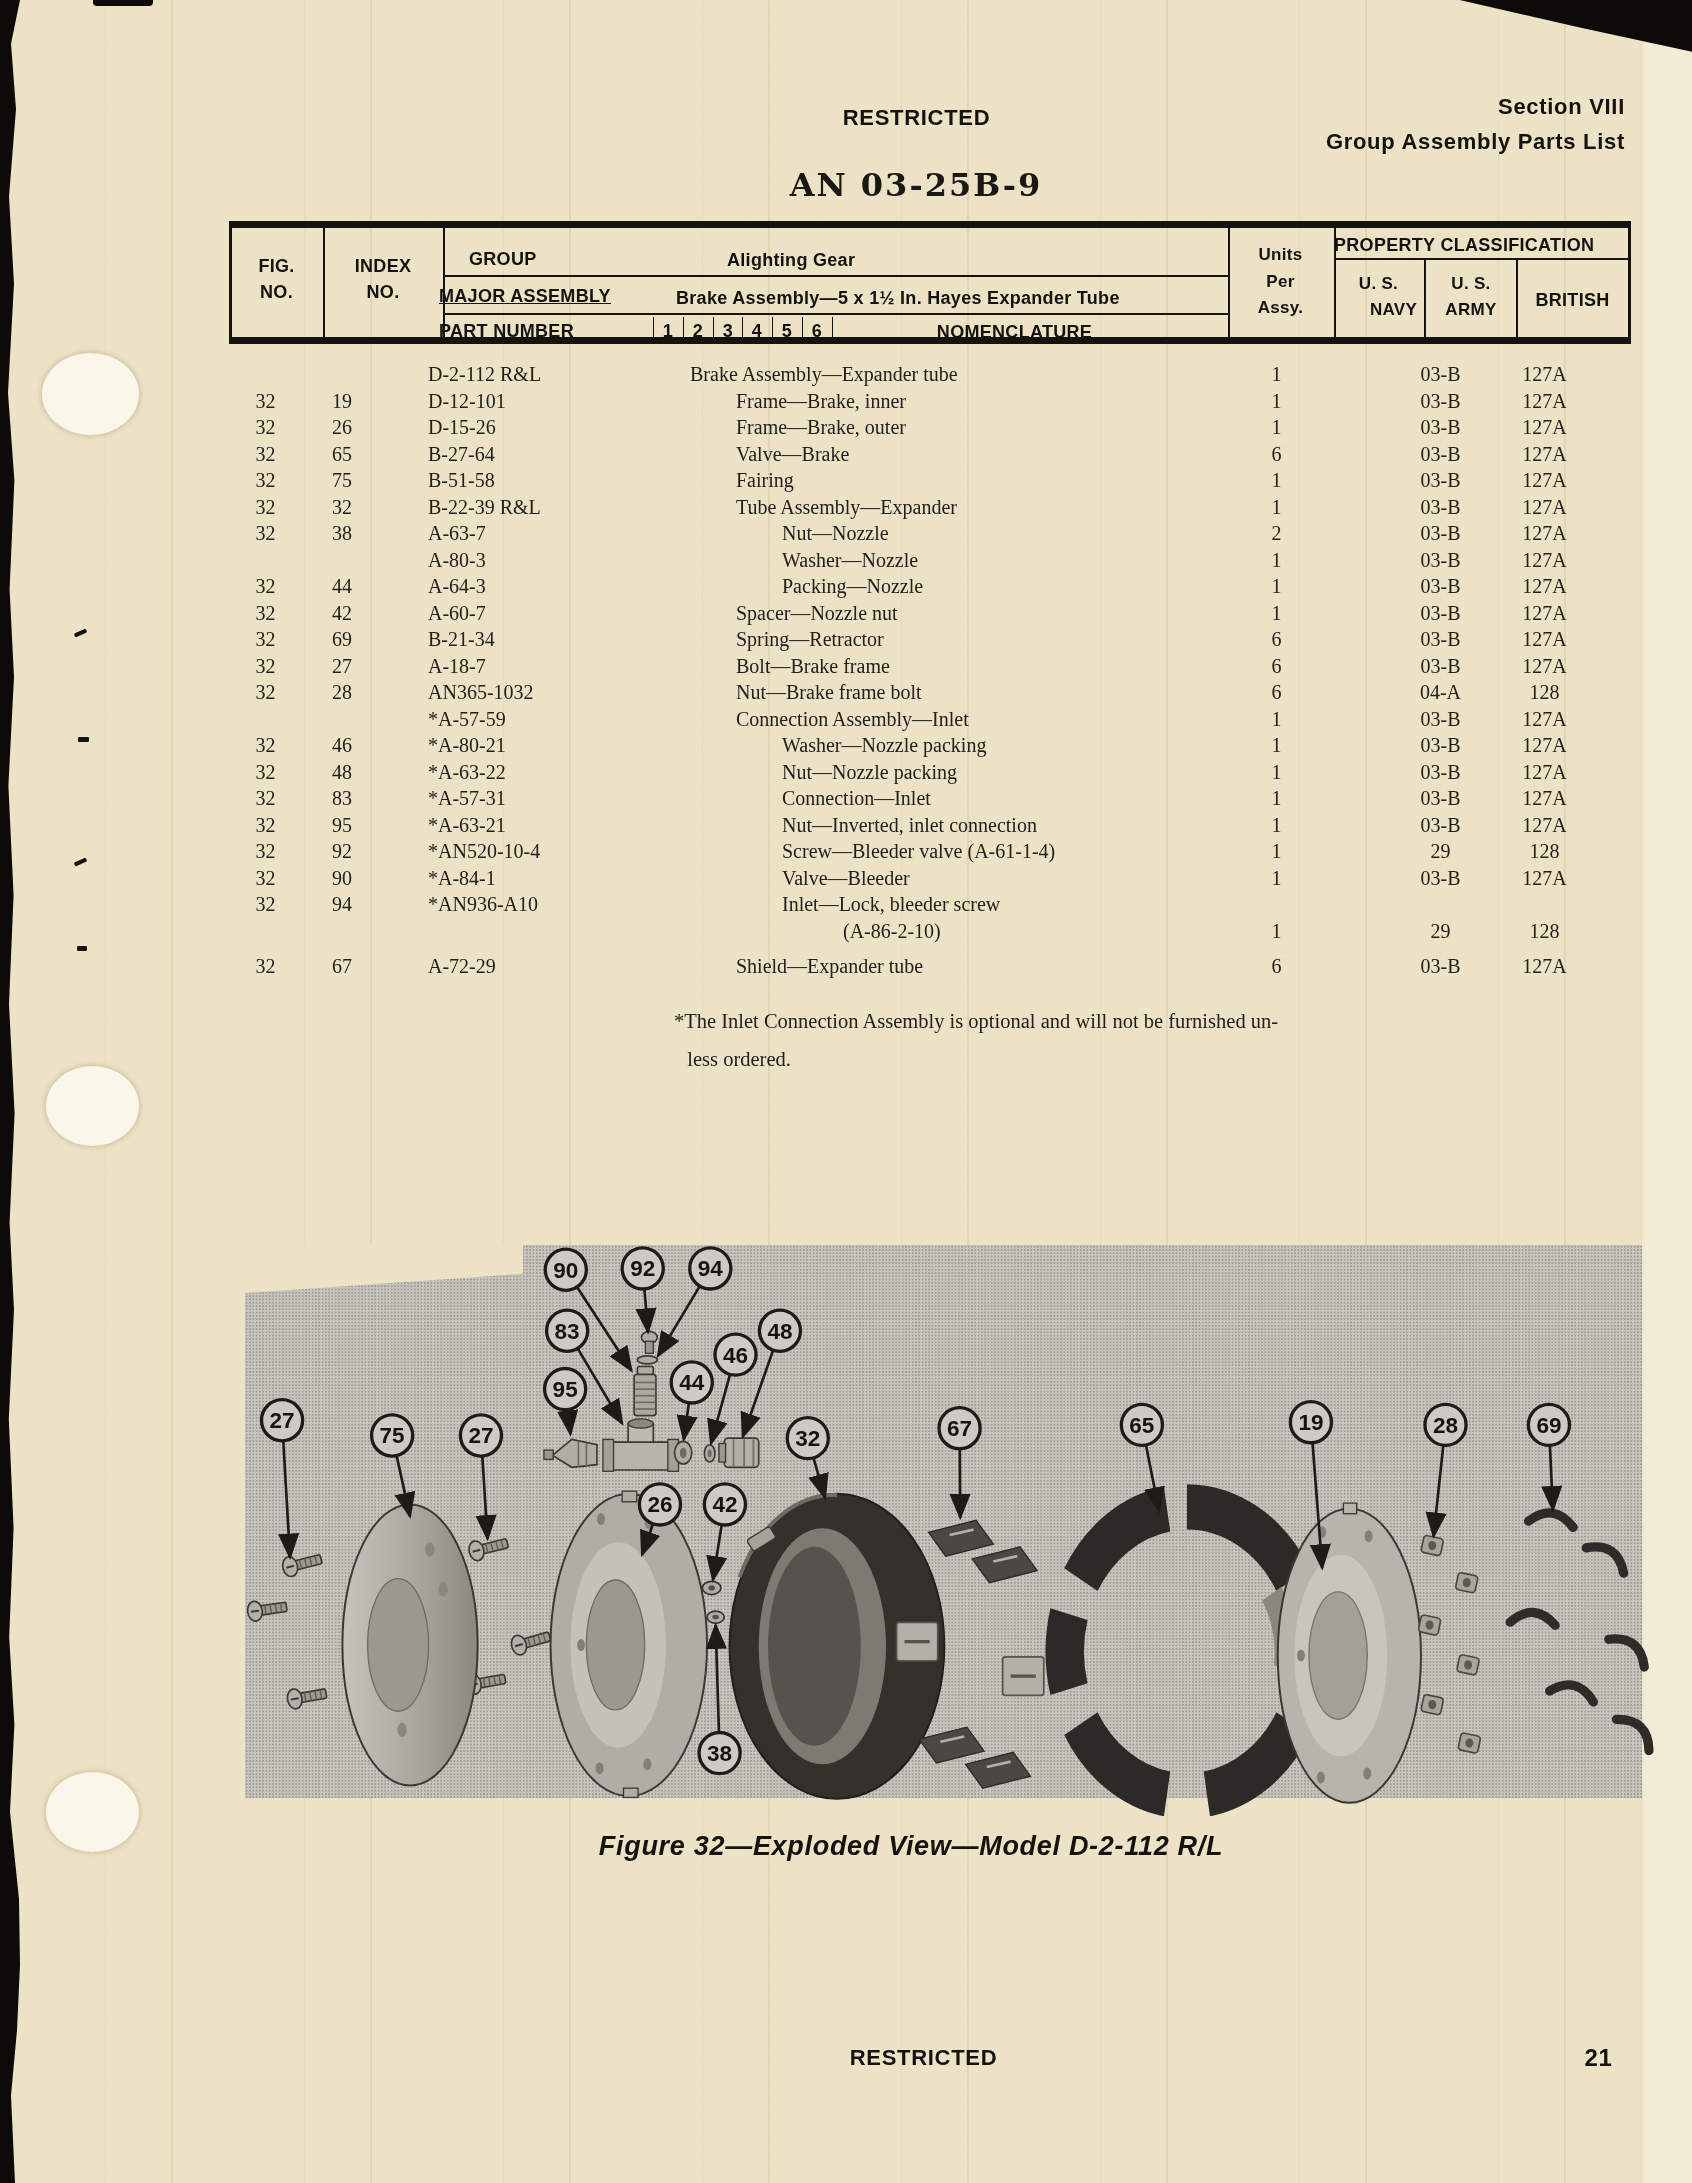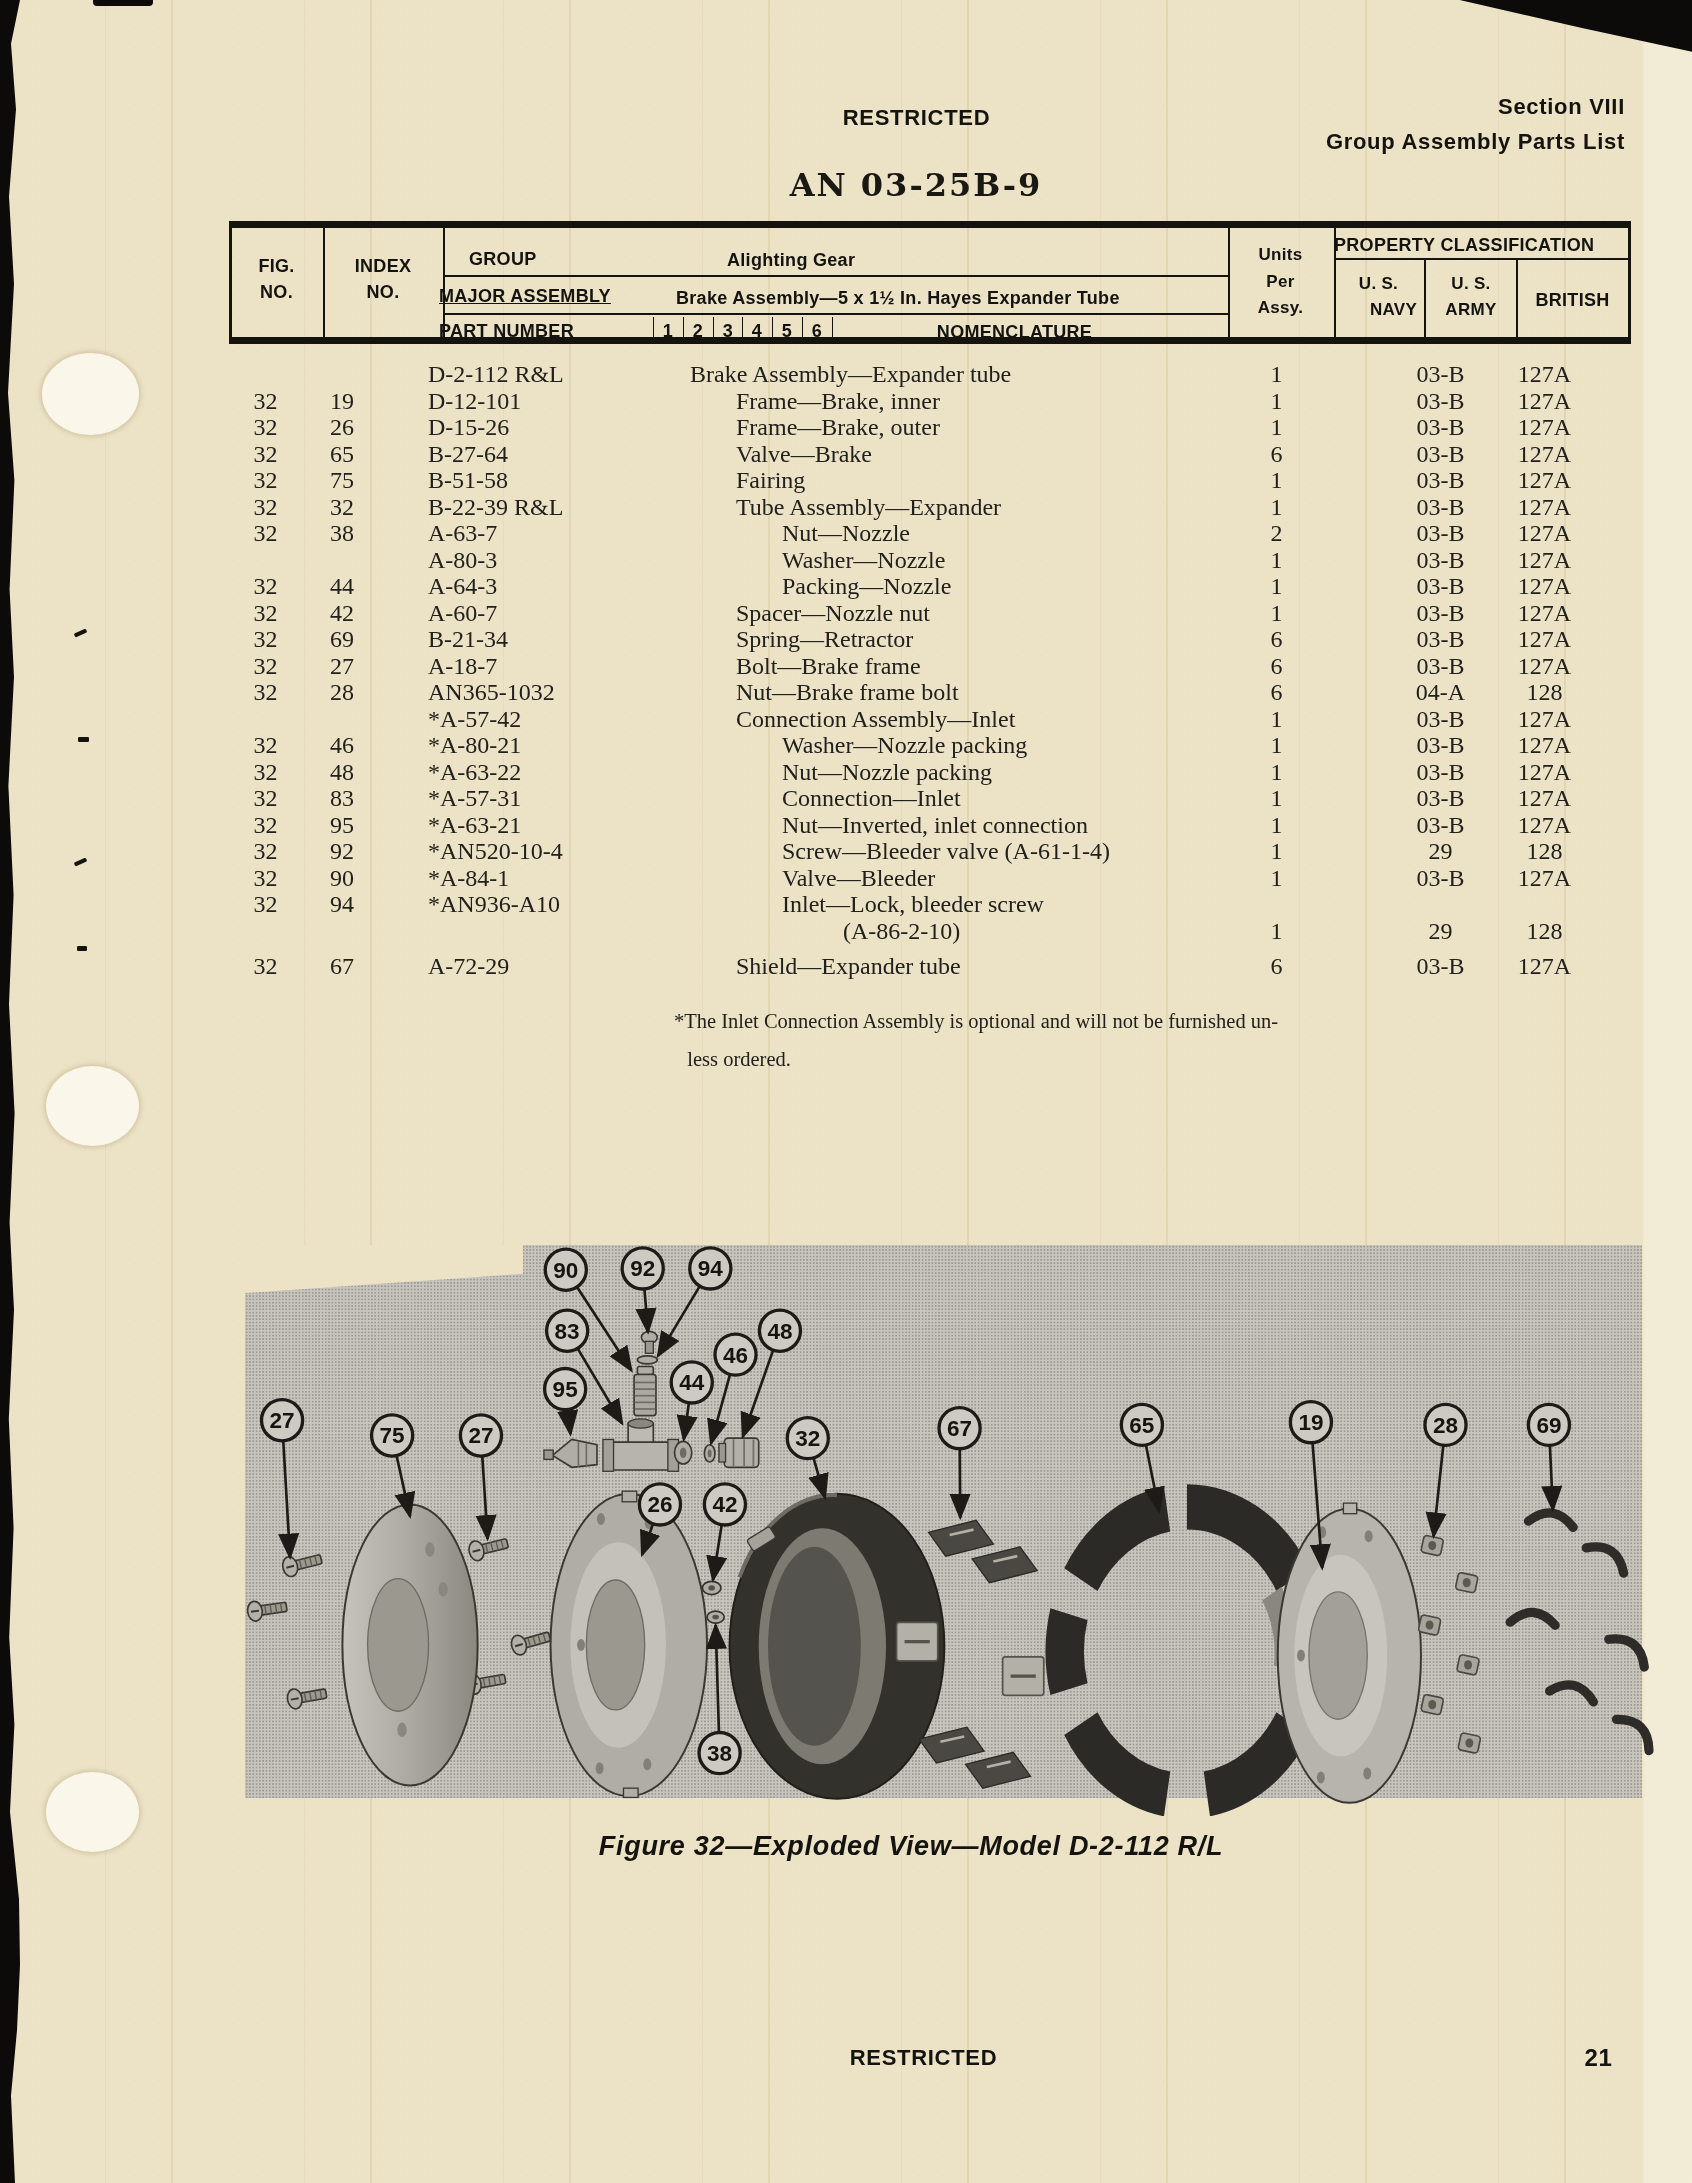--- a/index.html
+++ b/index.html
@@ -28,21 +28,21 @@
   #an-number{left:782px;top:166px;width:268px;text-align:center;font-size:32px;font-family:"DejaVu Serif",serif;font-weight:bold;letter-spacing:2px;}
   #section-block{left:1259px;top:94px;width:366px;text-align:right;}
   #section-line1{font-size:22px;}
   #section-line2{font-size:22px;margin-top:8.6px;}
   
   .bar{background:#14130f;}
   .tlabel{position:absolute;font-weight:bold;font-size:18px;letter-spacing:0.3px;color:#14130f;white-space:nowrap;}
   .tlabel.ctr{text-align:center;}
   
   #rows{left:229px;top:361px;width:1402px;}
-  .row{position:relative;height:26.5px;font-family:"Liberation Serif","DejaVu Serif",serif;font-size:24px;line-height:26.5px;color:#21201c;white-space:nowrap;}
+  .row{position:relative;height:26.5px;font-family:"Liberation Serif","DejaVu Serif",serif;font-size:20px;line-height:26.5px;color:#21201c;white-space:nowrap;}
   .row.gap{margin-top:9.3px;}
   .cf{position:absolute;left:0;width:73px;text-align:center;}
   .ci{position:absolute;left:73px;width:80px;text-align:center;}
   .cp{position:absolute;left:199px;}
   .cn0{position:absolute;left:461px;}
   .cn1{position:absolute;left:507px;}
   .cn2{position:absolute;left:553px;}
   .cn3{position:absolute;left:614px;}
   .cu{position:absolute;left:1001px;width:93px;text-align:center;}
   .ca{position:absolute;left:1165px;width:93px;text-align:center;}
@@ -244,21 +244,21 @@
         <span class="ci">28</span>
         <span class="cp">AN365-1032</span>
         <span class="cn1">Nut—Brake frame bolt</span>
         <span class="cu">6</span>
         <span class="ca">04-A</span>
         <span class="cb">128</span>
       </div>
       <div class="row">
         <span class="cf"></span>
         <span class="ci"></span>
-        <span class="cp">*A-57-42</span>
+        <span class="cp">*A-57-59</span>
         <span class="cn1">Connection Assembly—Inlet</span>
         <span class="cu">1</span>
         <span class="ca">03-B</span>
         <span class="cb">127A</span>
       </div>
       <div class="row">
         <span class="cf">32</span>
         <span class="ci">46</span>
         <span class="cp">*A-80-21</span>
         <span class="cn2">Washer—Nozzle packing</span>

